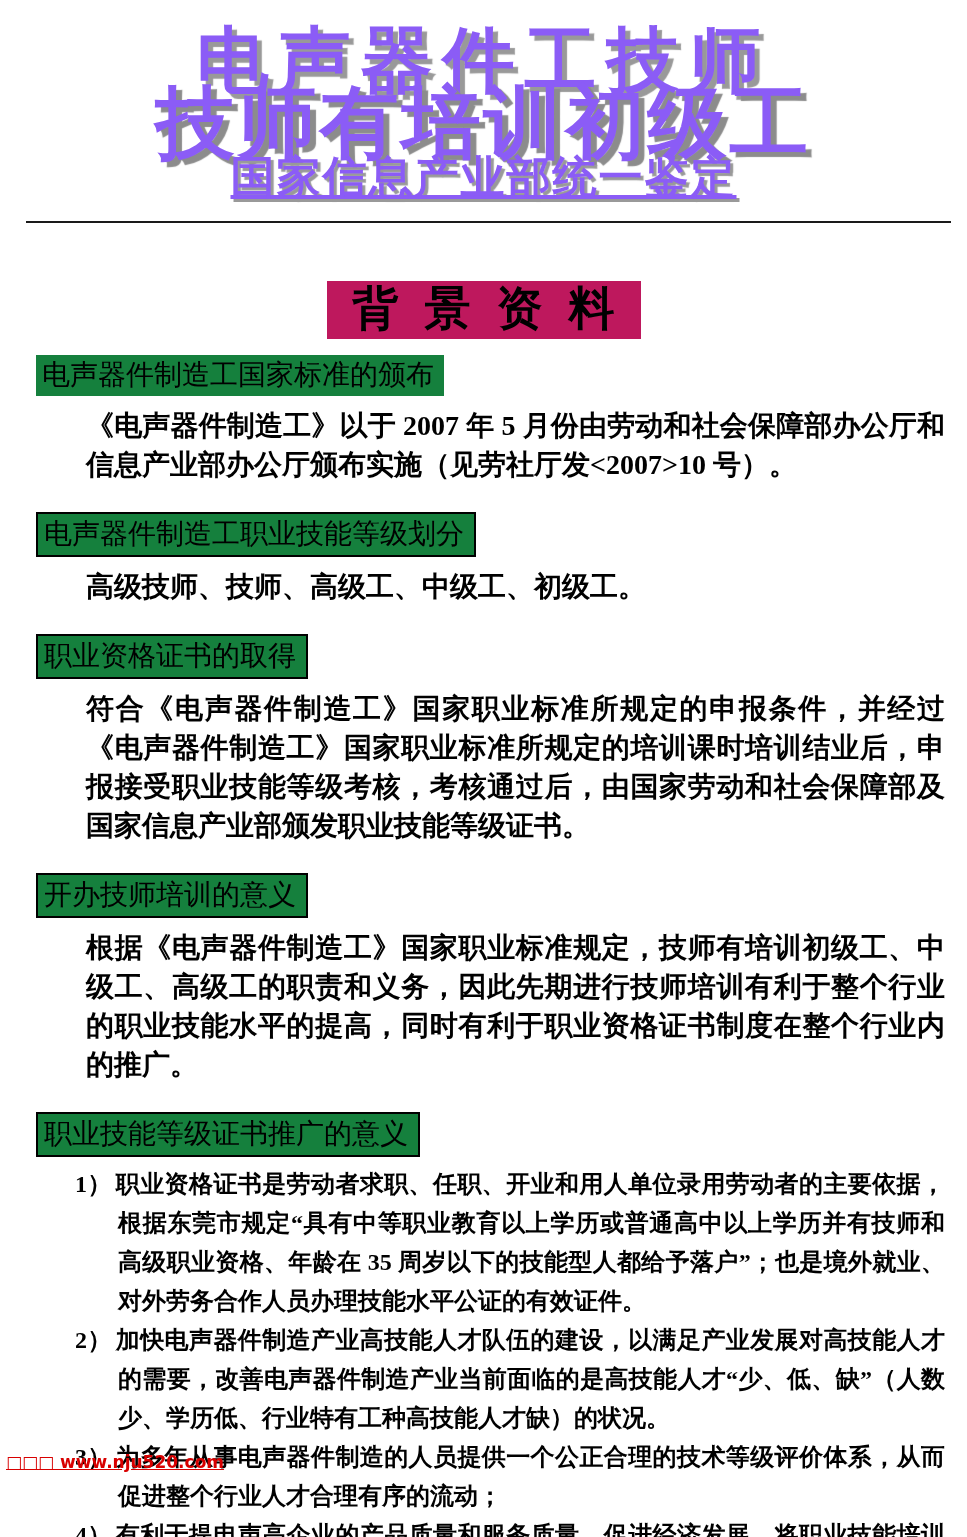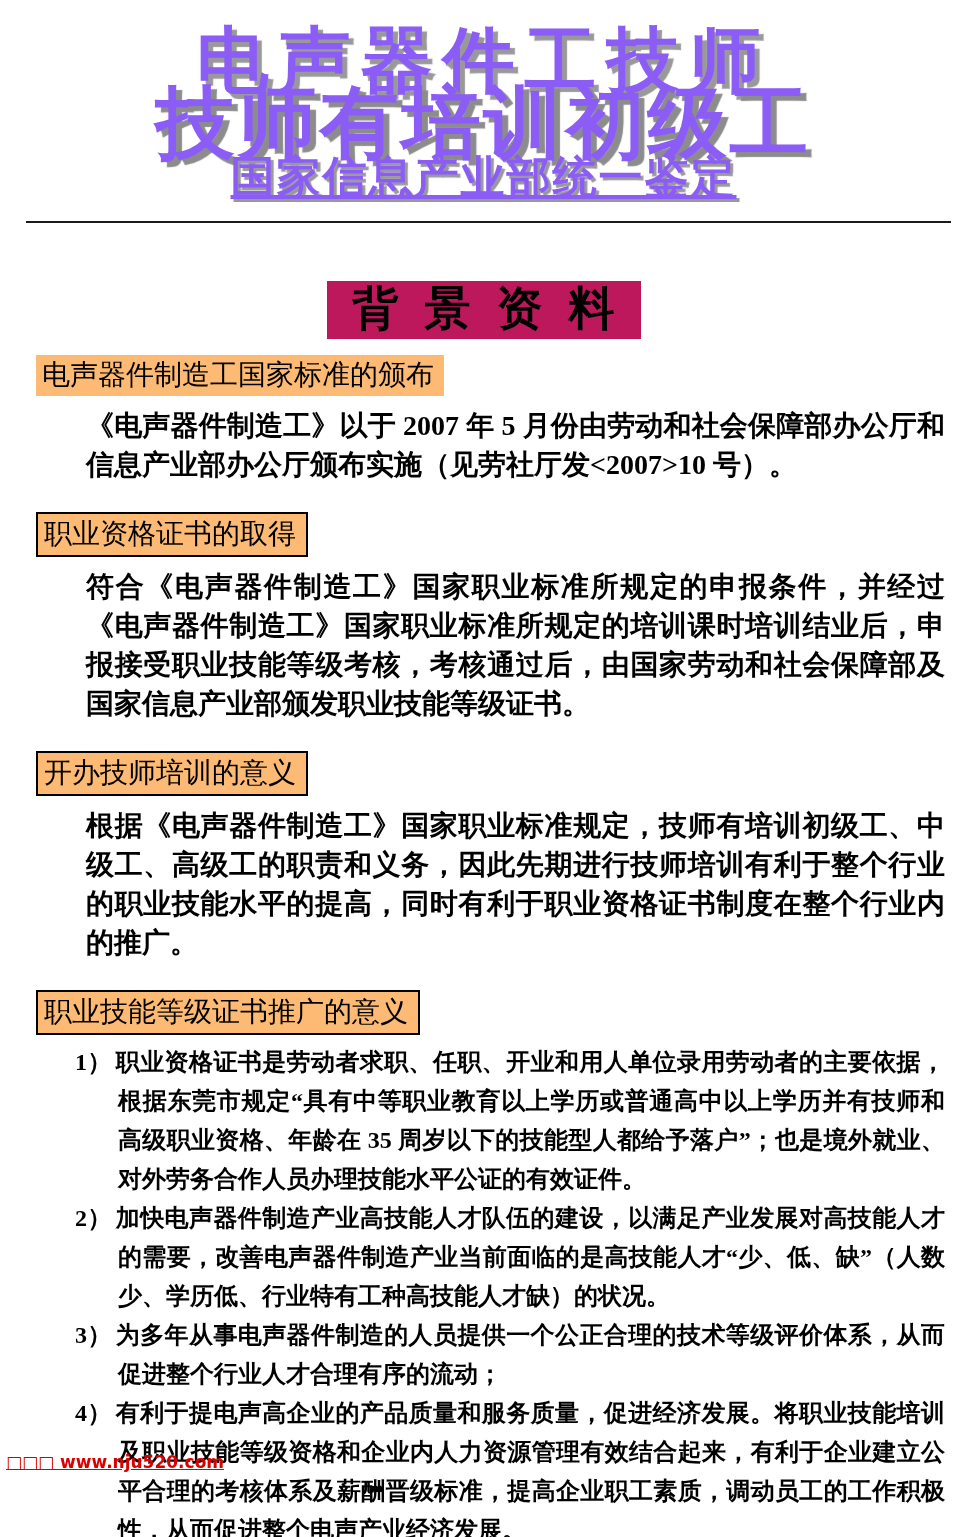--- a/index.html
+++ b/index.html
@@ -56,21 +56,21 @@
     font-size: 46px;
     letter-spacing: 26px;
     padding: 5px 0 7px 26px;
     line-height: 1;
   }
 
   
   .content { padding: 0 22px; }
   .sec-heading {
     display: inline-block;
-    background: #fdba74;
+    background: #15803d;
     font-size: 28px;
     font-weight: normal;
     line-height: 1.25;
     padding: 2px 10px 4px 6px;
     margin: 16px 0 0 14px;
   }
   .sec-heading.boxed { border: 2px solid #000000; }
   .para {
     font-weight: bold;
     font-size: 28px;
@@ -121,20 +121,24 @@
     <span class="doc-title">背景资料</span>
   </div>
 
   <div class="content">
 
     <div>
       <div class="sec-heading">电声器件制造工国家标准的颁布</div>
       <p class="para">《电声器件制造工》以于 2007 年 5 月份由劳动和社会保障部办公厅和信息产业部办公厅颁布实施（见劳社厅发&lt;2007&gt;10 号）。</p>
     </div>
 
+    <div>
+      <div class="sec-heading boxed">电声器件制造工职业技能等级划分</div>
+      <p class="para">高级技师、技师、高级工、中级工、初级工。</p>
+    </div>
 
     <div>
       <div class="sec-heading boxed">职业资格证书的取得</div>
       <p class="para">符合《电声器件制造工》国家职业标准所规定的申报条件，并经过《电声器件制造工》国家职业标准所规定的培训课时培训结业后，申报接受职业技能等级考核，考核通过后，由国家劳动和社会保障部及国家信息产业部颁发职业技能等级证书。</p>
     </div>
 
     <div>
       <div class="sec-heading boxed">开办技师培训的意义</div>
       <p class="para">根据《电声器件制造工》国家职业标准规定，技师有培训初级工、中级工、高级工的职责和义务，因此先期进行技师培训有利于整个行业的职业技能水平的提高，同时有利于职业资格证书制度在整个行业内的推广。</p>
     </div>

